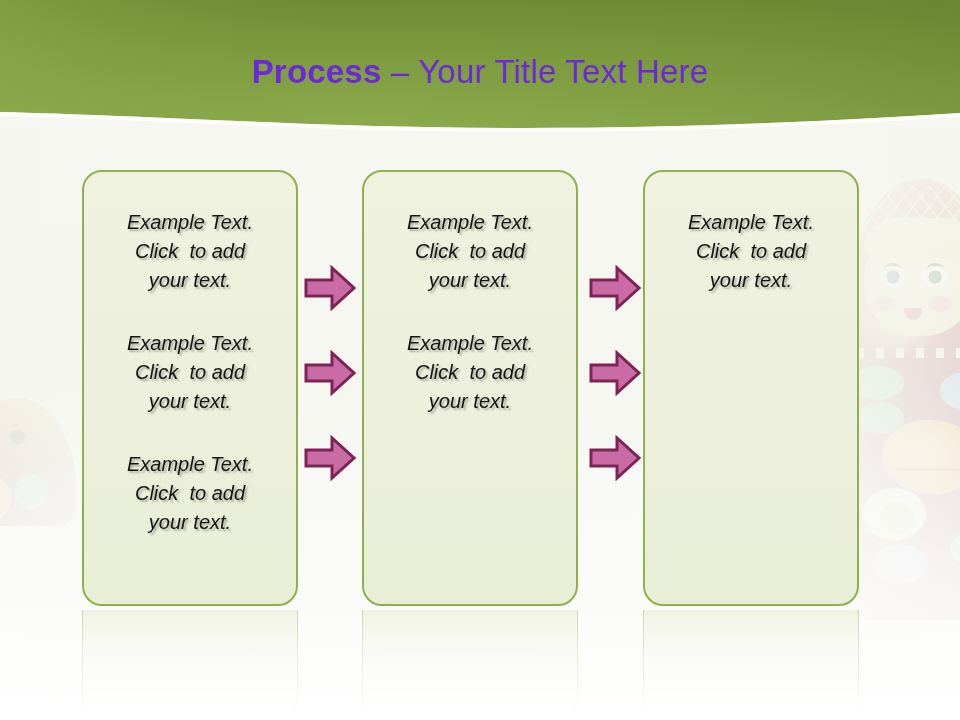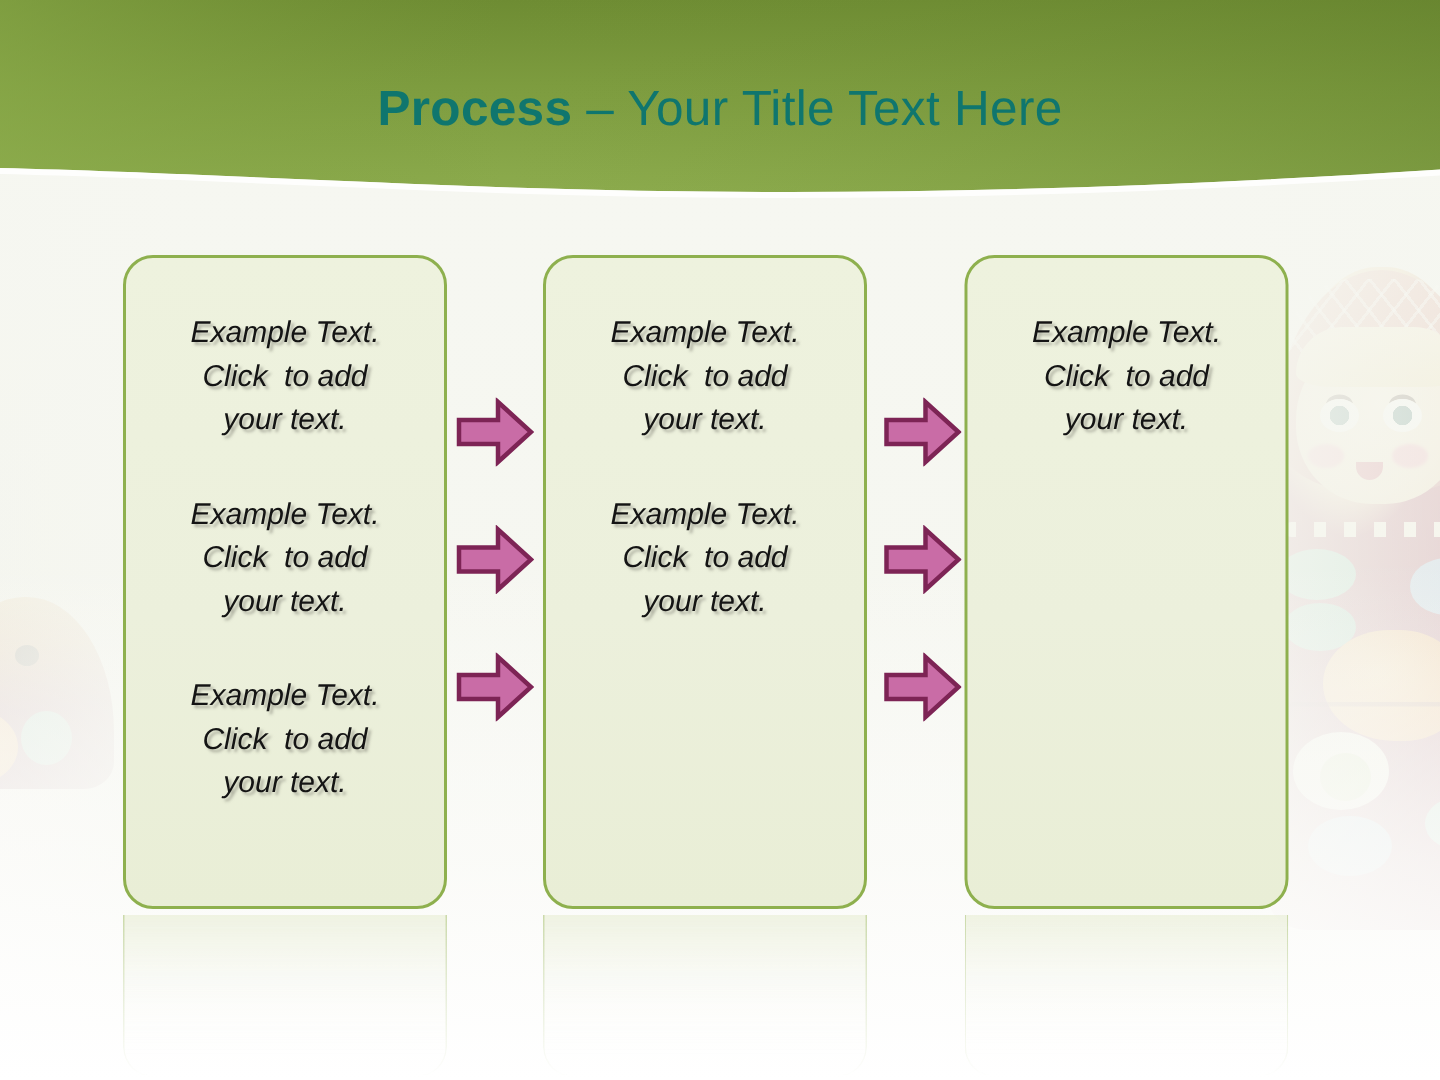--- a/index.html
+++ b/index.html
@@ -201,21 +201,21 @@
     pointer-events: none;
   }
   .header svg { display: block; }
 
   .title {
     position: absolute;
     left: 0; top: 52px;
     width: 960px;
     text-align: center;
     z-index: 6;
-    color: #0f766e;
+    color: #6d28d9;
     font-size: 33px;
     line-height: 40px;
     letter-spacing: .2px;
     white-space: nowrap;
   }
   .title .t-bold { font-weight: bold; }
   .title .t-rest { font-weight: normal; }
 
   
   .box {

